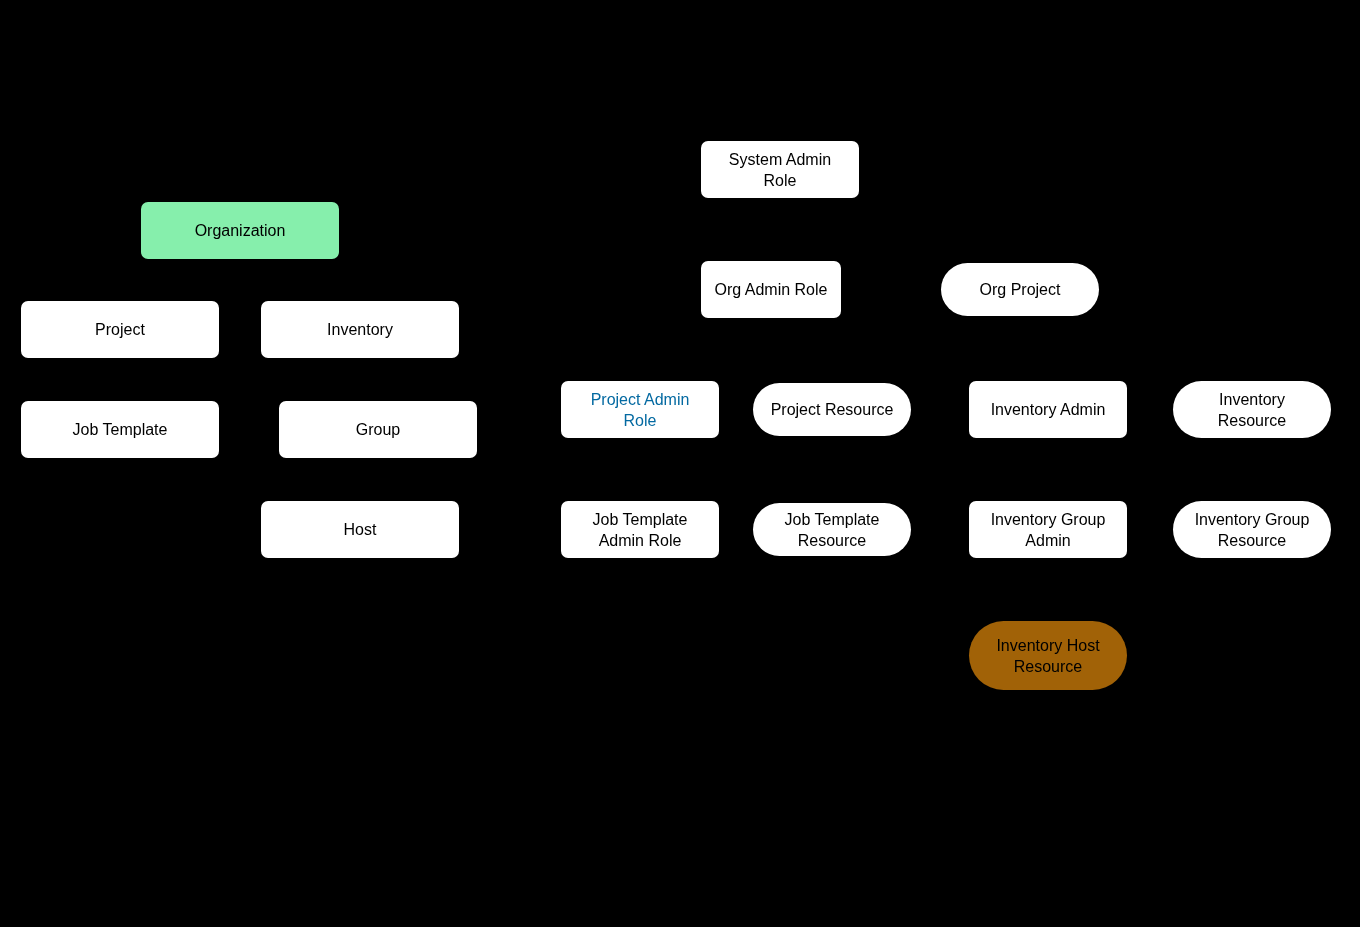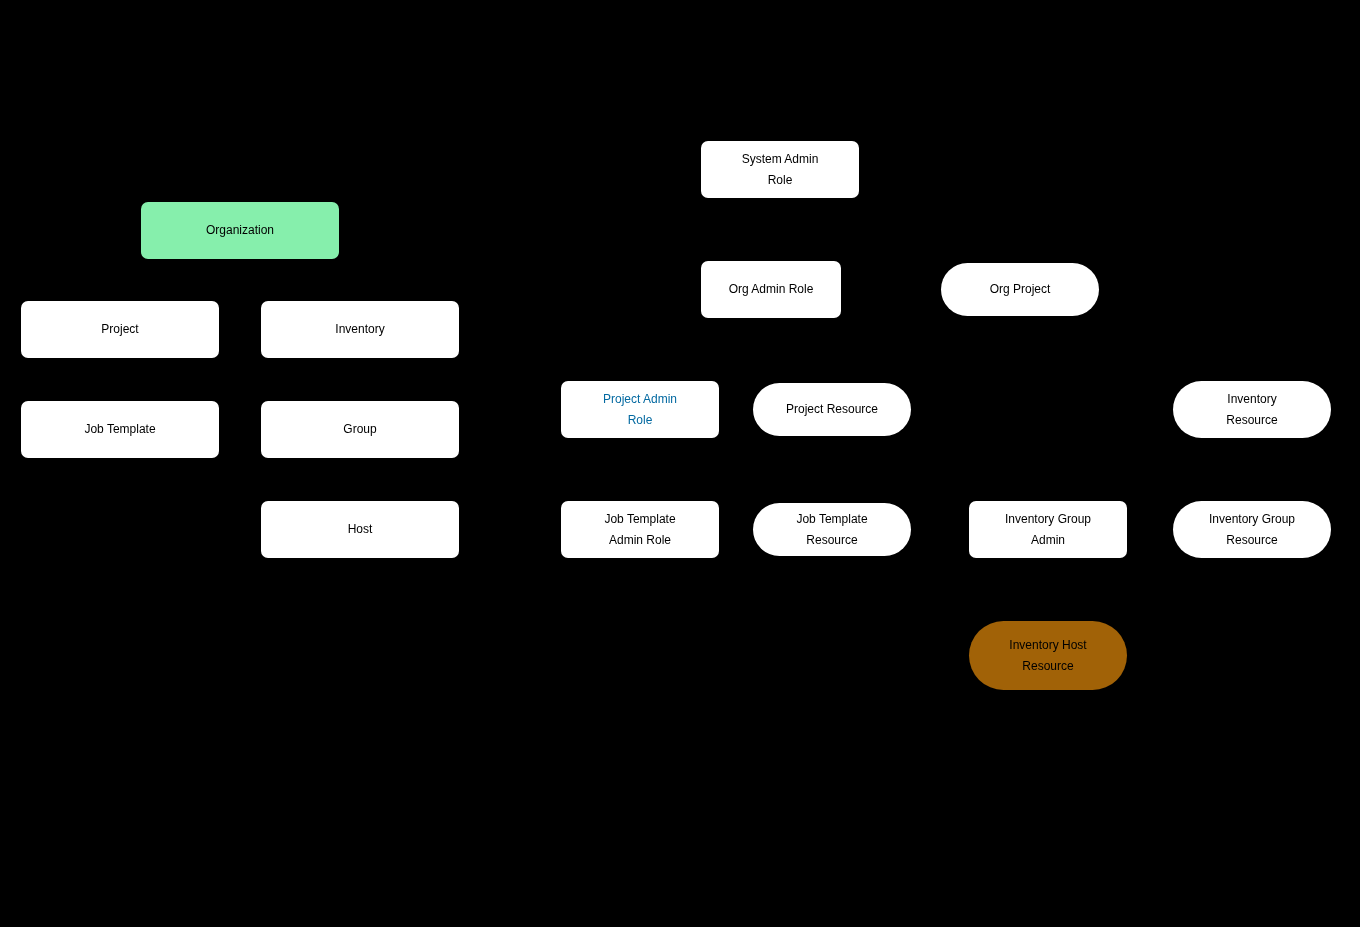--- a/index.html
+++ b/index.html
@@ -27,41 +27,41 @@
   }
   .node.rect {
     border-radius: 7px;
   }
   .node.pill {
     border-radius: 9999px;
   }
   .node .label {
     display: block;
     white-space: pre-line;
-    font-size: 12px;
+    font-size: 16px;
     line-height: 21px;
   }
 </style>
 </head>
 <body style="background: rgb(0, 0, 0);">
 
 <div class="canvas" style="background: rgb(0, 0, 0);">
     <div class="node rect" style="left: 141px; top: 202px; width: 198px; height: 57px; background: #86efac;">
       <span class="label" style="color: rgb(0, 0, 0);">Organization</span>
     </div>
     <div class="node rect" style="left: 21px; top: 301px; width: 198px; height: 57px; background: rgb(255, 255, 255);">
       <span class="label" style="color: rgb(0, 0, 0);">Project</span>
     </div>
     <div class="node rect" style="left: 261px; top: 301px; width: 198px; height: 57px; background: rgb(255, 255, 255);">
       <span class="label" style="color: rgb(0, 0, 0);">Inventory</span>
     </div>
     <div class="node rect" style="left: 21px; top: 401px; width: 198px; height: 57px; background: rgb(255, 255, 255);">
       <span class="label" style="color: rgb(0, 0, 0);">Job Template</span>
     </div>
-    <div class="node rect" style="left: 261px; top: 401px; width: 198px; height: 57px; background: rgb(255, 255, 255);">
+    <div class="node rect" style="left: 279px; top: 401px; width: 198px; height: 57px; background: rgb(255, 255, 255);">
       <span class="label" style="color: rgb(0, 0, 0);">Group</span>
     </div>
     <div class="node rect" style="left: 261px; top: 501px; width: 198px; height: 57px; background: rgb(255, 255, 255);">
       <span class="label" style="color: rgb(0, 0, 0);">Host</span>
     </div>
     <div class="node rect" style="left: 701px; top: 141px; width: 158px; height: 57px; background: rgb(255, 255, 255);">
       <span class="label" style="color: rgb(0, 0, 0);">System Admin
 Role</span>
     </div>
     <div class="node rect" style="left: 701px; top: 261px; width: 140px; height: 57px; background: rgb(255, 255, 255);">
@@ -69,20 +69,23 @@
     </div>
     <div class="node pill" style="left: 941px; top: 263px; width: 158px; height: 53px; background: rgb(255, 255, 255);">
       <span class="label" style="color: rgb(0, 0, 0);">Org Project</span>
     </div>
     <div class="node rect" style="left: 561px; top: 381px; width: 158px; height: 57px; background: rgb(255, 255, 255);">
       <span class="label" style="color: #0369a1;">Project Admin
 Role</span>
     </div>
     <div class="node pill" style="left: 753px; top: 383px; width: 158px; height: 53px; background: rgb(255, 255, 255);">
       <span class="label" style="color: #000000;">Project Resource</span>
+    </div>
+    <div class="node rect" style="left: 969px; top: 381px; width: 158px; height: 57px; background: rgb(255, 255, 255);">
+      <span class="label" style="color: rgb(0, 0, 0);">Inventory Admin</span>
     </div>
     <div class="node pill" style="left: 1173px; top: 381px; width: 158px; height: 57px; background: rgb(255, 255, 255);">
       <span class="label" style="color: rgb(0, 0, 0);">Inventory
 Resource</span>
     </div>
     <div class="node rect" style="left: 561px; top: 501px; width: 158px; height: 57px; background: rgb(255, 255, 255);">
       <span class="label" style="color: rgb(0, 0, 0);">Job Template
 Admin Role</span>
     </div>
     <div class="node pill" style="left: 753px; top: 503px; width: 158px; height: 53px; background: rgb(255, 255, 255);">

